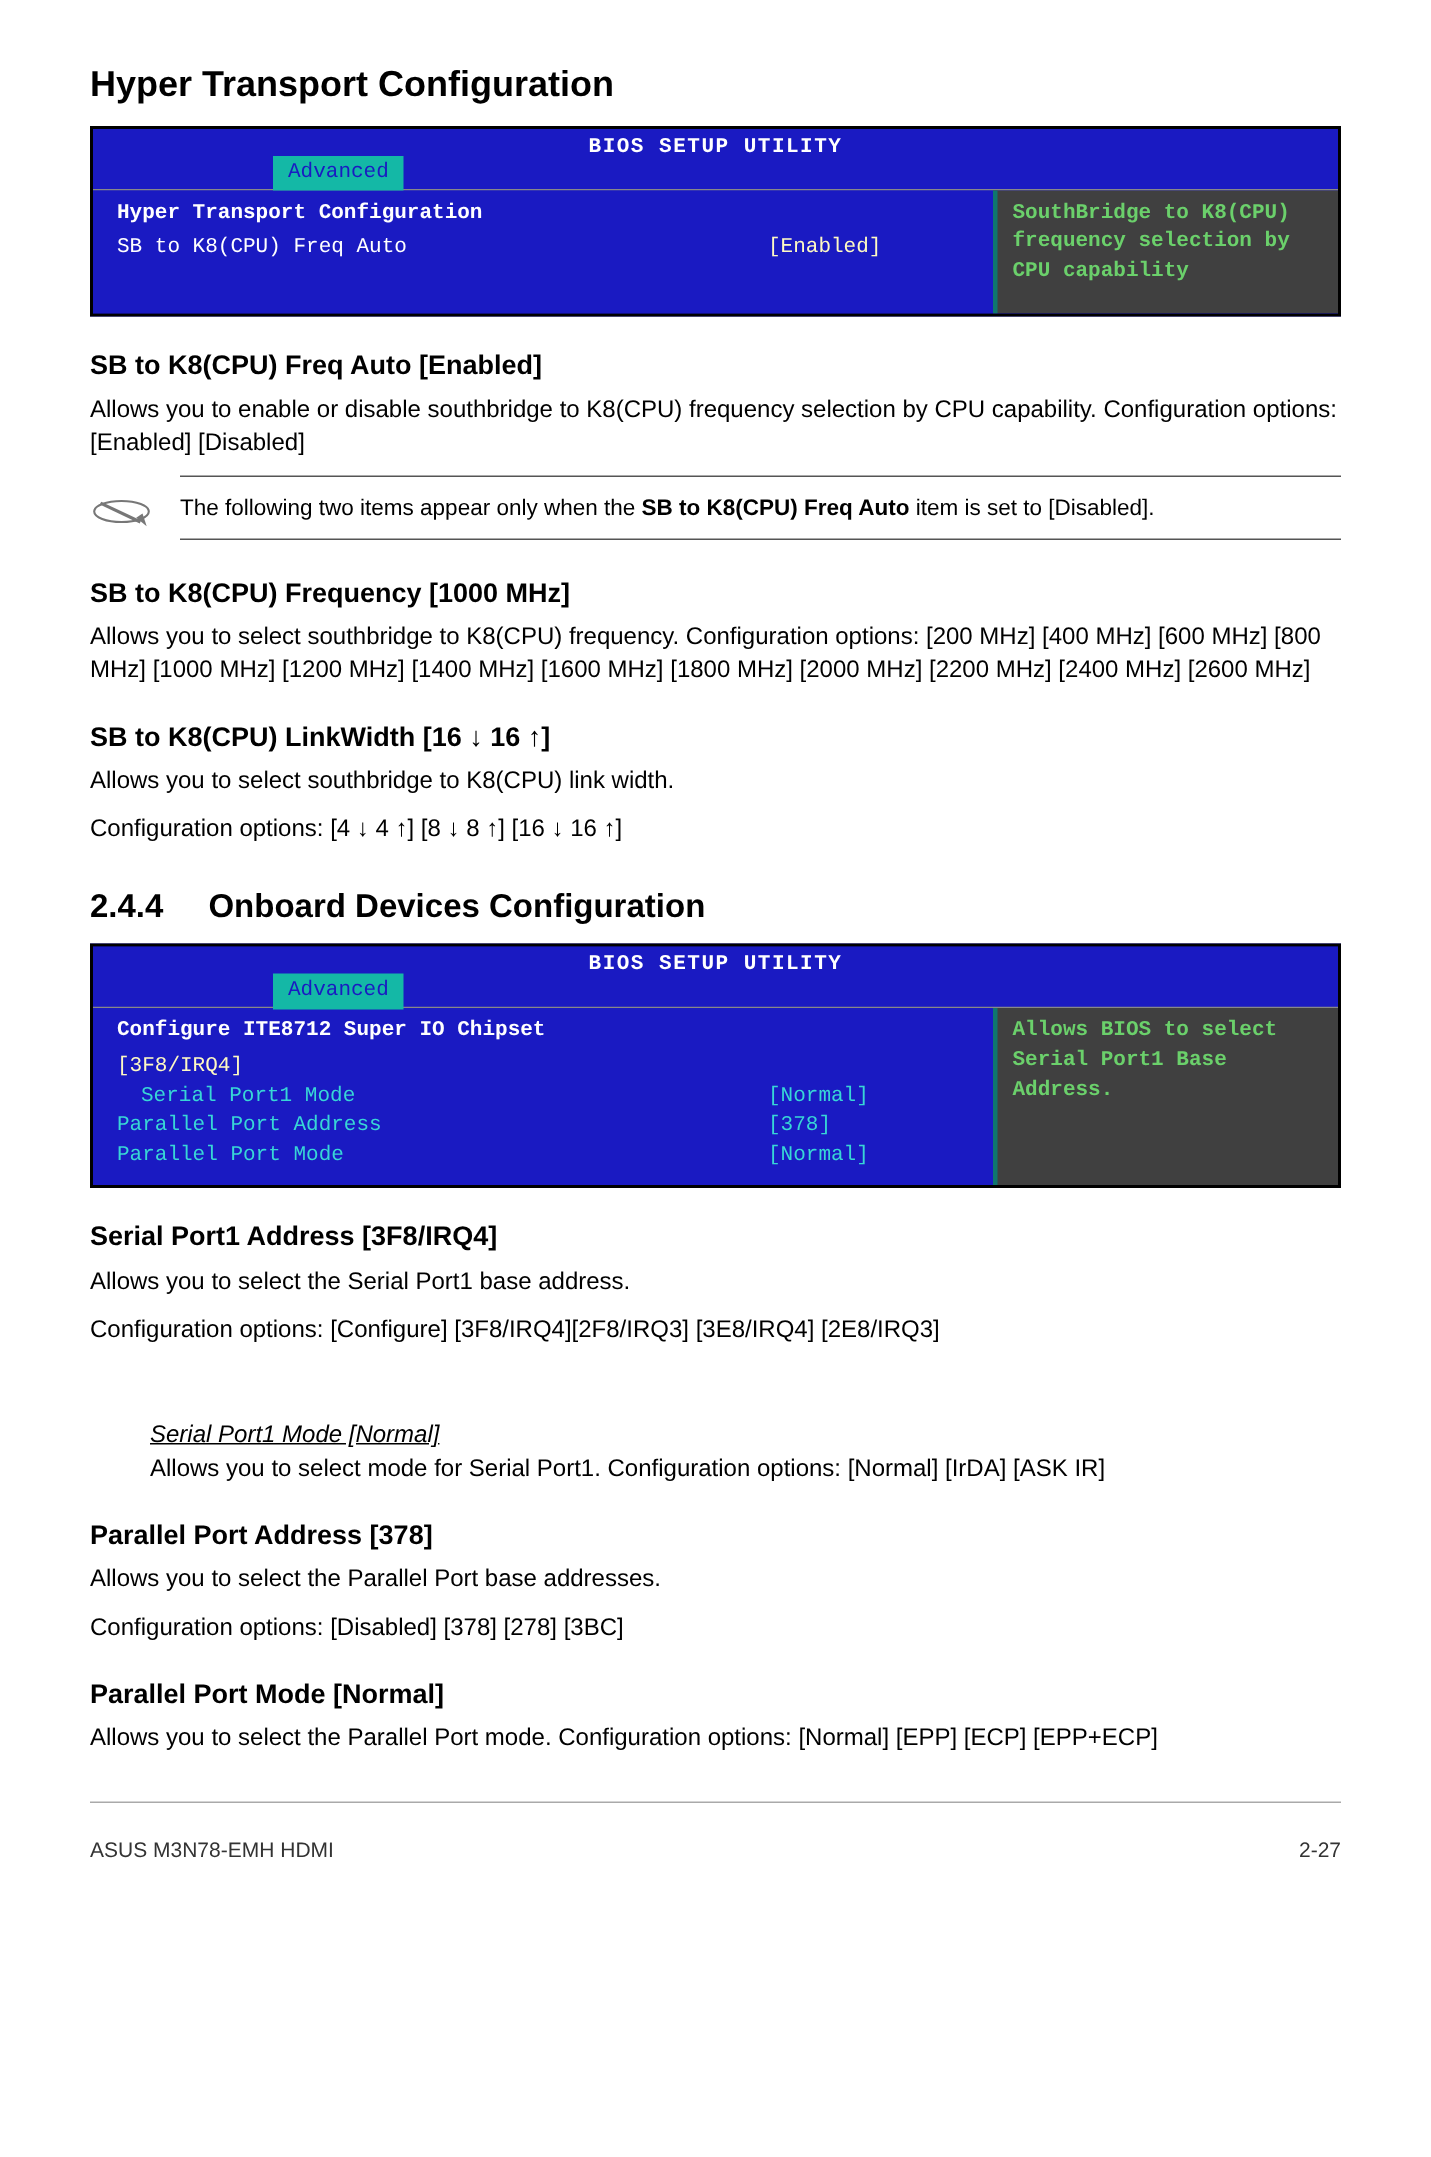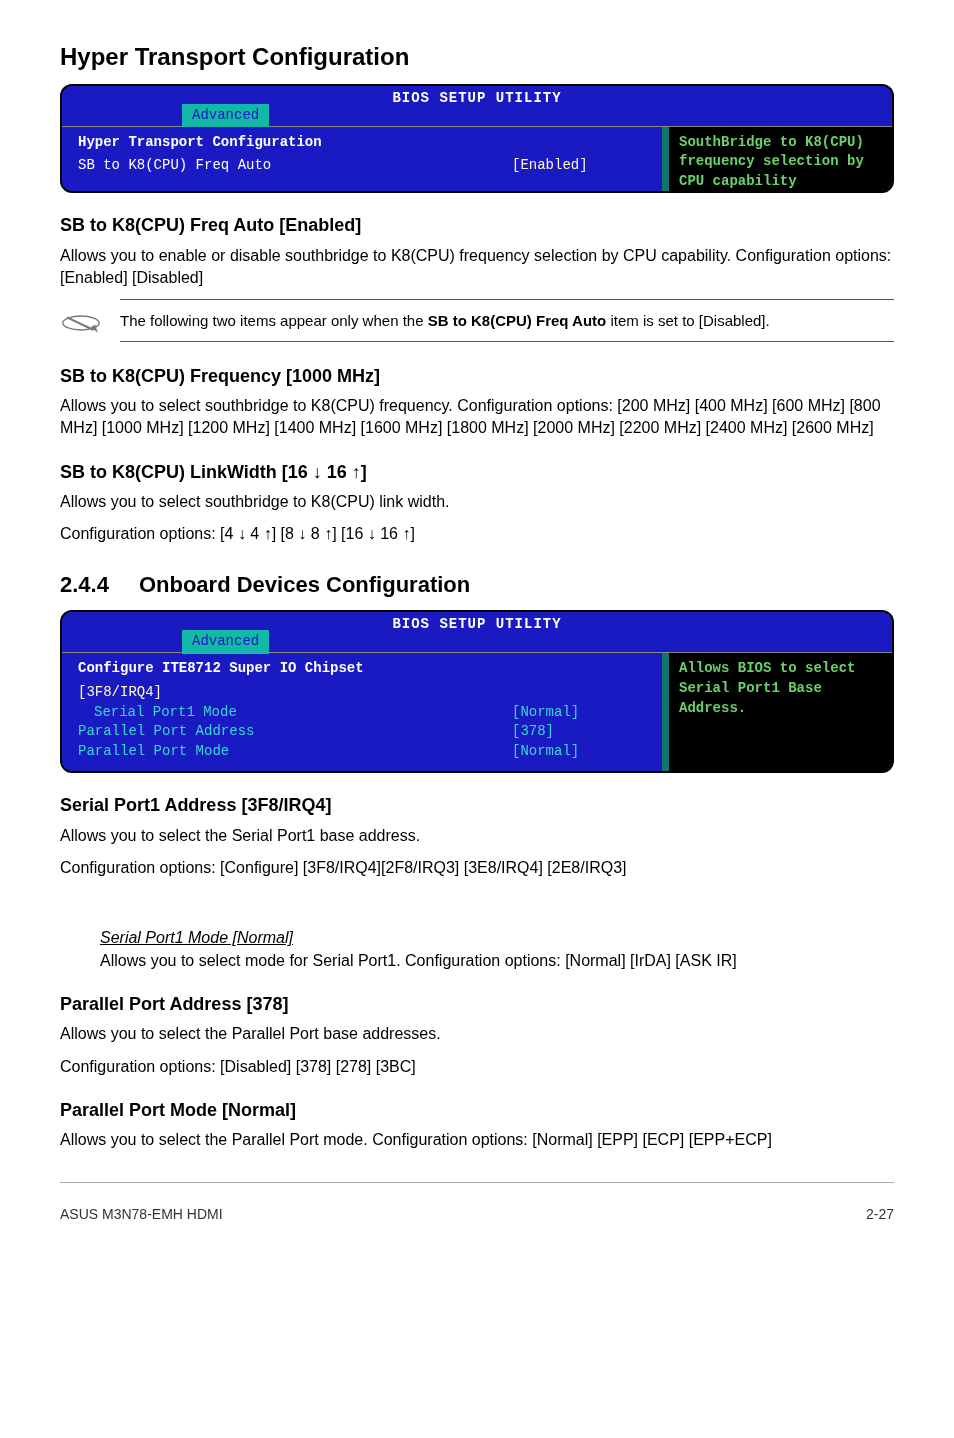--- a/index.html
+++ b/index.html
@@ -17,21 +17,21 @@
   h2 { font-size: 18px; font-weight: bold; margin-top: 20px; margin-bottom: 6px; }
   .section-heading { font-size: 22px; font-weight: bold; margin: 24px 0 10px 0; }
   .section-heading .num { margin-right: 30px; }
   p { margin-bottom: 10px; }
   .underline { text-decoration: underline; font-style: italic; margin-top: 48px; }
   .indent-block { margin-left: 40px; margin-bottom: 14px; }
 
   
   .bios-box {
     border: 2px solid #000;
-    border-radius: 12px;
+    border-radius: 0;
     background: #1a1ac2;
     color: #ccc;
     font-family: "Courier New", monospace;
     font-size: 14px;
     overflow: hidden;
     margin: 6px 0 18px 0;
   }
   .bios-titlebar {
     background: #1a1ac2;
     color: #fff;
@@ -56,23 +56,23 @@
     border-top: 1px solid #888;
   }
   .bios-left {
     flex: 1;
     background: #1a1ac2;
     padding: 6px 10px 10px 16px;
     min-height: 60px;
   }
   .bios-right {
     width: 230px;
-    background: #000000;
-    border-left: 7px solid #0f766e;
-    padding: 6px 10px 0 10px;
+    background: #404040;
+    border-left: 3px solid #0f766e;
+    padding: 6px 10px 18px 10px;
     color: #6bd06b;
     font-weight: bold;
   }
   .bios-left .section-title {
     color: #fff;
     font-weight: bold;
     margin-bottom: 4px;
   }
   .bios-row { display:flex; }
   .bios-row .lbl { flex:1; }

